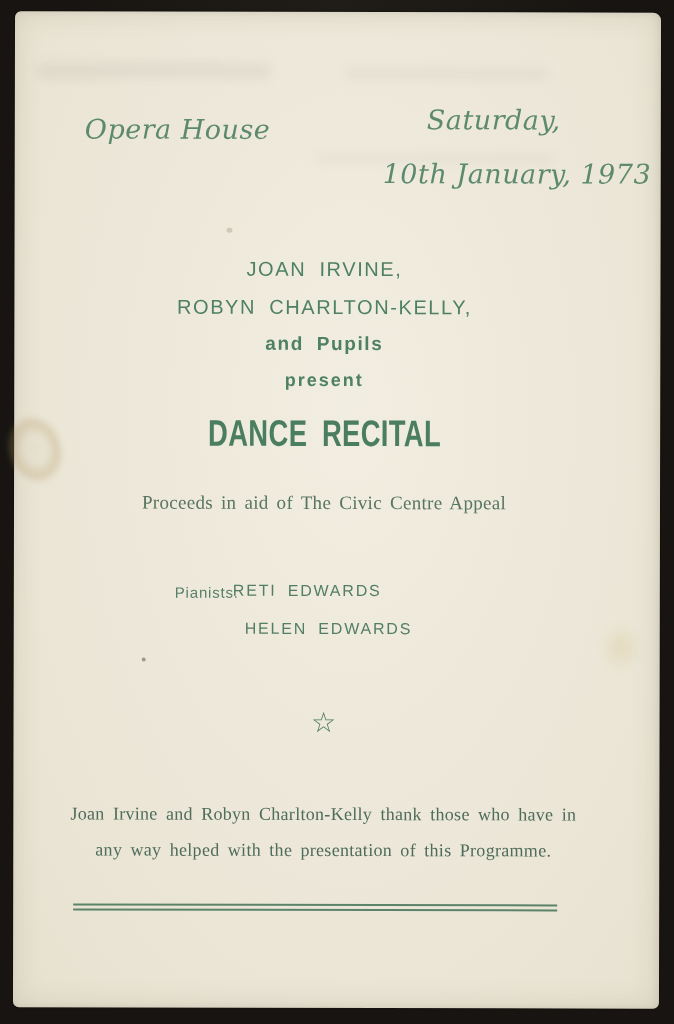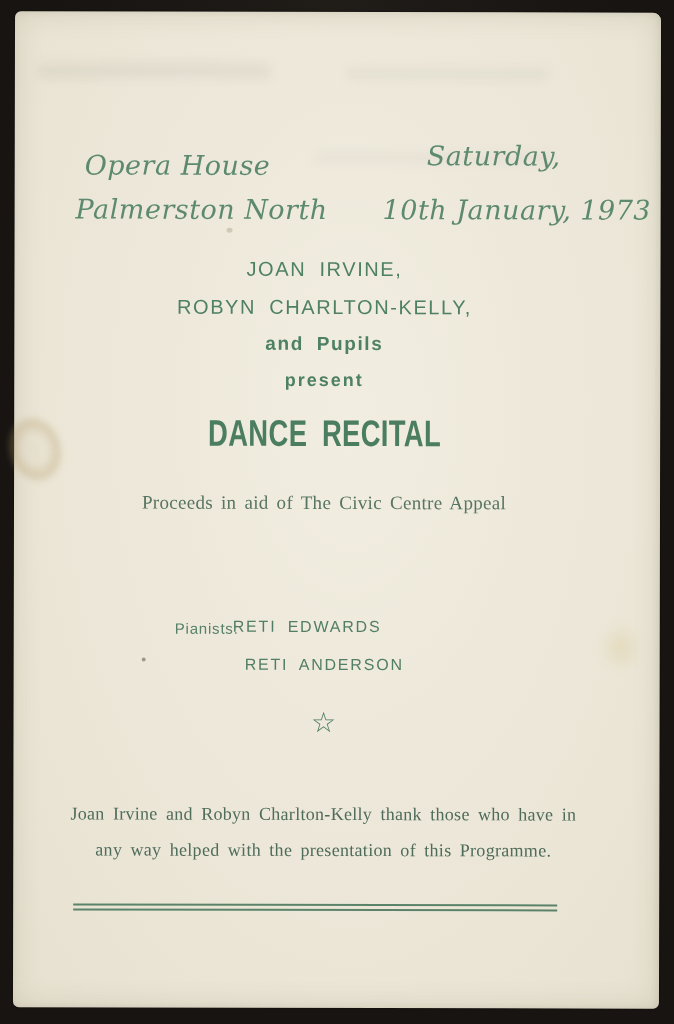--- a/index.html
+++ b/index.html
@@ -55,21 +55,21 @@
   .ghost2 { left: 330px; top: 54px; width: 205px; height: 15px;
     background: rgba(138,142,126,0.08); filter: blur(5px); border-radius: 8px; }
   .ghost3 { left: 300px; top: 140px; width: 240px; height: 12px;
     background: rgba(138,142,126,0.07); filter: blur(5px); border-radius: 8px; }
   .speck1 { left: 128px; top: 646px; width: 4px; height: 4px;
     background: rgba(92,88,72,0.55); border-radius: 50%; }
   .speck2 { left: 212px; top: 216px; width: 6px; height: 5px;
     background: rgba(152,142,116,0.35); border-radius: 50%; }
 
   
-  .abs { position: absolute; white-space: nowrap; margin-top: 36px; }
+  .abs { position: absolute; white-space: nowrap; }
   .script {
     font-family: "DejaVu Serif", serif;
     font-style: italic;
     font-size: 27px;
     letter-spacing: 0.5px;
     color: #5d8a6e;
   }
   .venue1 { left: 70px;  top: 102px; }
   .venue2 { left: 61px;  top: 146px; }
   .date1  { left: 412px; top: 92px; }
@@ -166,38 +166,37 @@
 
     <div class="stain stain-left"></div>
     <div class="stain stain-right"></div>
     <div class="ghost ghost1"></div>
     <div class="ghost ghost2"></div>
     <div class="ghost ghost3"></div>
     <div class="speck speck1"></div>
     <div class="speck speck2"></div>
 
     <div class="abs script venue1">Opera House</div>
-    <div class="abs script venue2">Palmerston North</div>
     <div class="abs script date1">Saturday,</div>
     <div class="abs script date2">10th January, 1973</div>
 
     <div class="centered caps-line presenter1">JOAN IRVINE,</div>
     <div class="centered caps-line presenter2">ROBYN CHARLTON-KELLY,</div>
     <div class="centered caps-line presenter3">and Pupils</div>
     <div class="centered caps-line present-word">present</div>
 
     <div class="centered title-line">
       <span class="title-inner">DANCE RECITAL</span>
     </div>
 
     <div class="centered proceeds">Proceeds in aid of The Civic Centre Appeal</div>
 
     <div class="abs pianists-label">Pianists:</div>
     <div class="abs pianist-name pianist1">RETI EDWARDS</div>
-    <div class="abs pianist-name pianist2">RETI ANDERSON</div>
+    <div class="abs pianist-name pianist2">HELEN EDWARDS</div>
 
     <div class="centered star">☆</div>
 
     <div class="centered thanks thanks1">Joan Irvine and Robyn Charlton-Kelly thank those who have in</div>
     <div class="centered thanks thanks2">any way helped with the presentation of this Programme.</div>
 
     <div class="rule"></div>
 
   </div>
 </div>

